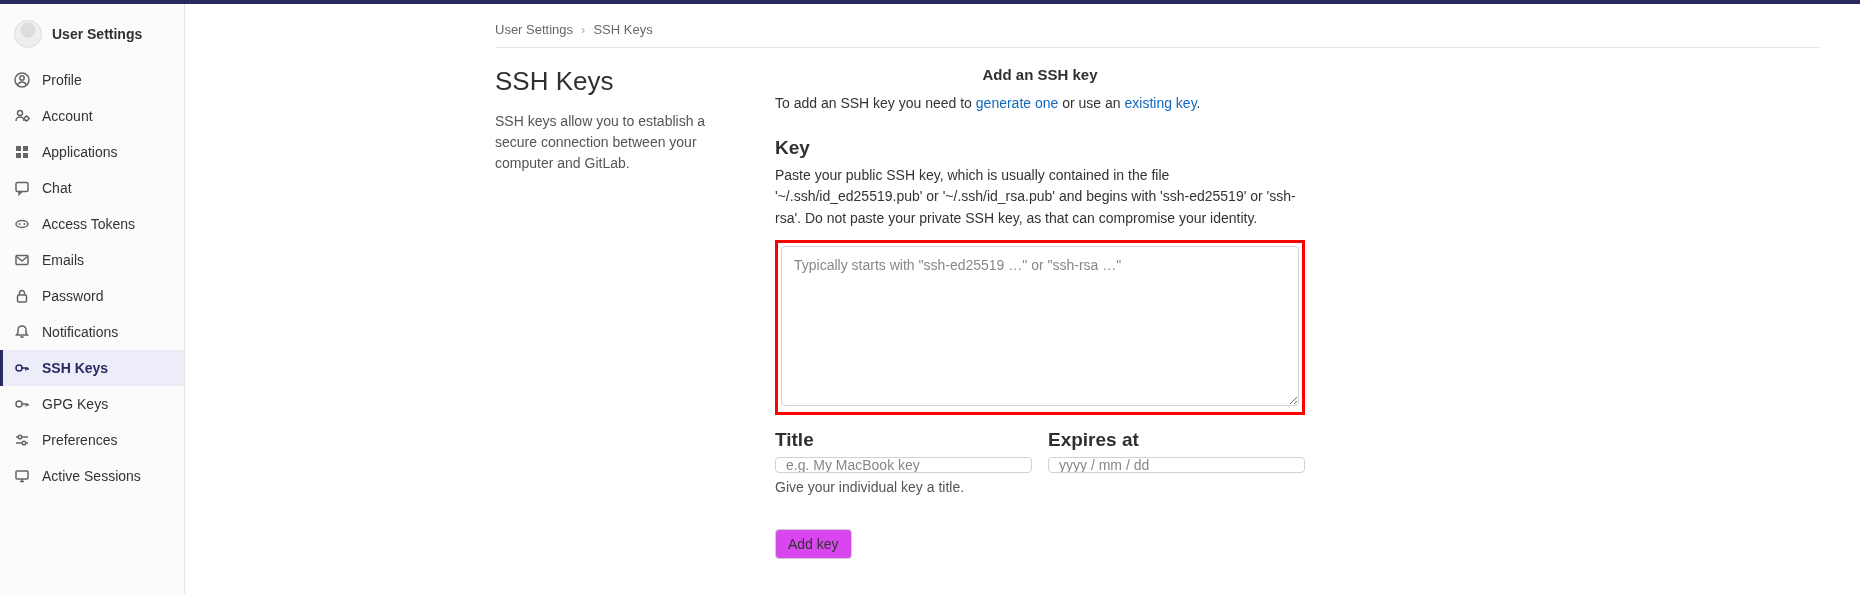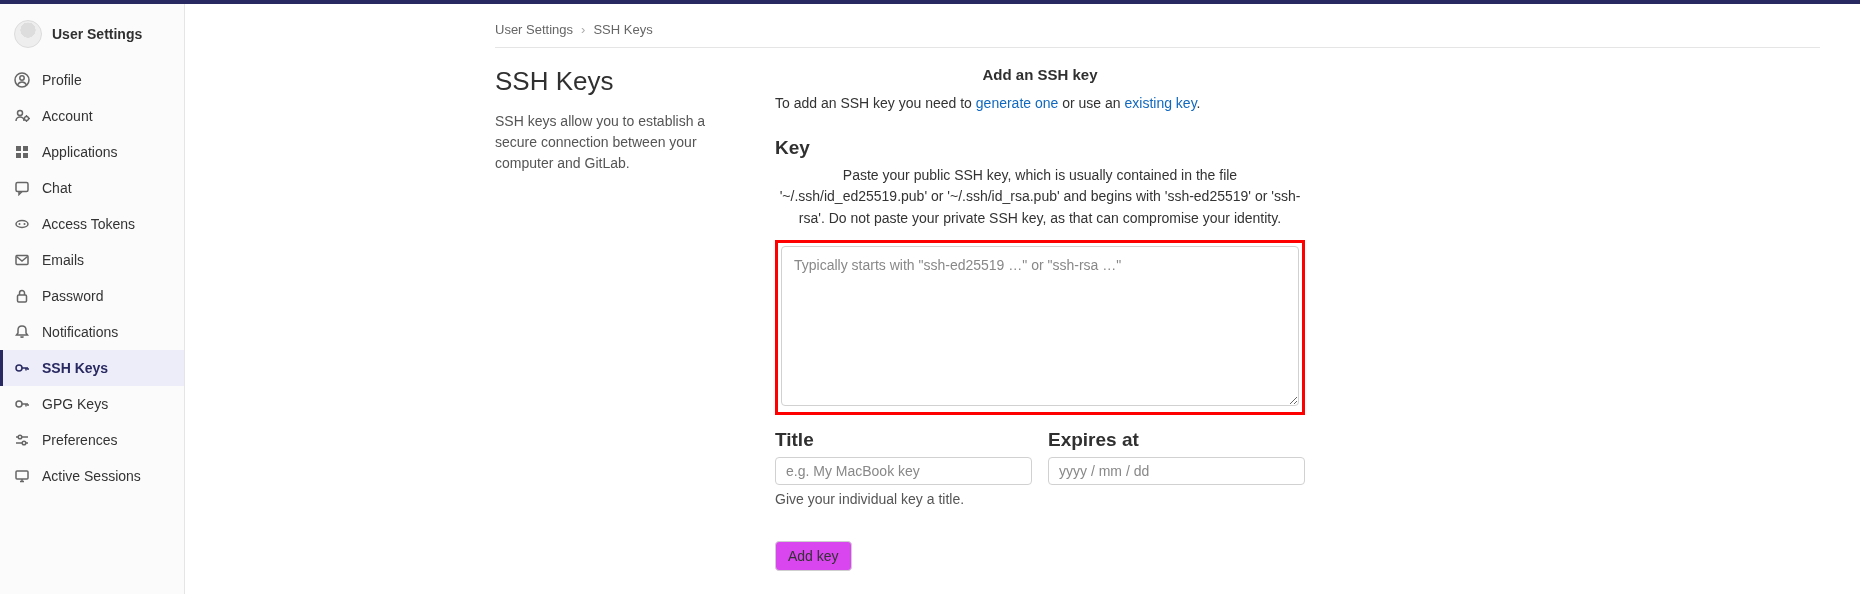--- a/index.html
+++ b/index.html
@@ -25,28 +25,28 @@
     .hr{border:0;border-top:1px solid #e5e5e5;margin-bottom:18px;}
     .content{display:flex;gap:30px;max-width:810px;}
     .col-left{flex:0 0 250px;}
     .col-right{flex:1;}
     h1{font-size:26px;font-weight:400;margin-bottom:14px;color:#303030;}
     .desc{color:#555;font-size:14px;line-height:1.5;}
     h3{font-size:15px;font-weight:700;margin-bottom:10px;text-align:center;}
     .para{font-size:14px;line-height:1.55;color:#333;margin-bottom:22px;}
     a.link{color:#1068bf;text-decoration:none;cursor:pointer;}
     .label{font-weight:700;font-size:19px;margin-bottom:6px;display:block;}
-    .help{font-size:14px;color:#333;margin-bottom:10px;line-height:1.55;text-align:center;}
+    .help{font-size:14px;color:#333;margin-bottom:10px;line-height:1.55;}
     .hint{font-size:14px;color:#555;margin-top:6px;}
     .highlight-box{border:3px solid #ff0000;padding:3px;margin-bottom:14px;}
     textarea.key-input{width:100%;height:160px;resize:vertical;border:1px solid #d1d1d1;border-radius:4px;padding:10px 12px;font-family:inherit;font-size:14px;outline:none;}
     textarea::placeholder,input::placeholder{color:#888;}
     .row2{display:flex;gap:16px;margin-bottom:6px;}
     .field{flex:1;}
-    input[type=text]{width:100%;height:28px;border:1px solid #d1d1d1;border-radius:4px;padding:0 10px;font-size:14px;outline:none;}
+    input[type=text]{width:100%;height:16px;border:1px solid #d1d1d1;border-radius:4px;padding:0 10px;font-size:14px;outline:none;}
     .btn{display:inline-block;border:1px solid #cfcfcf;background:#d946ef;color:#333;padding:6px 12px;border-radius:4px;font-size:14px;cursor:pointer;margin-top:28px;}
   </style>
 </head>
 <body>
 
 <div class="topbar"></div>
 
 <div class="layout">
 
   <nav class="sidebar">

